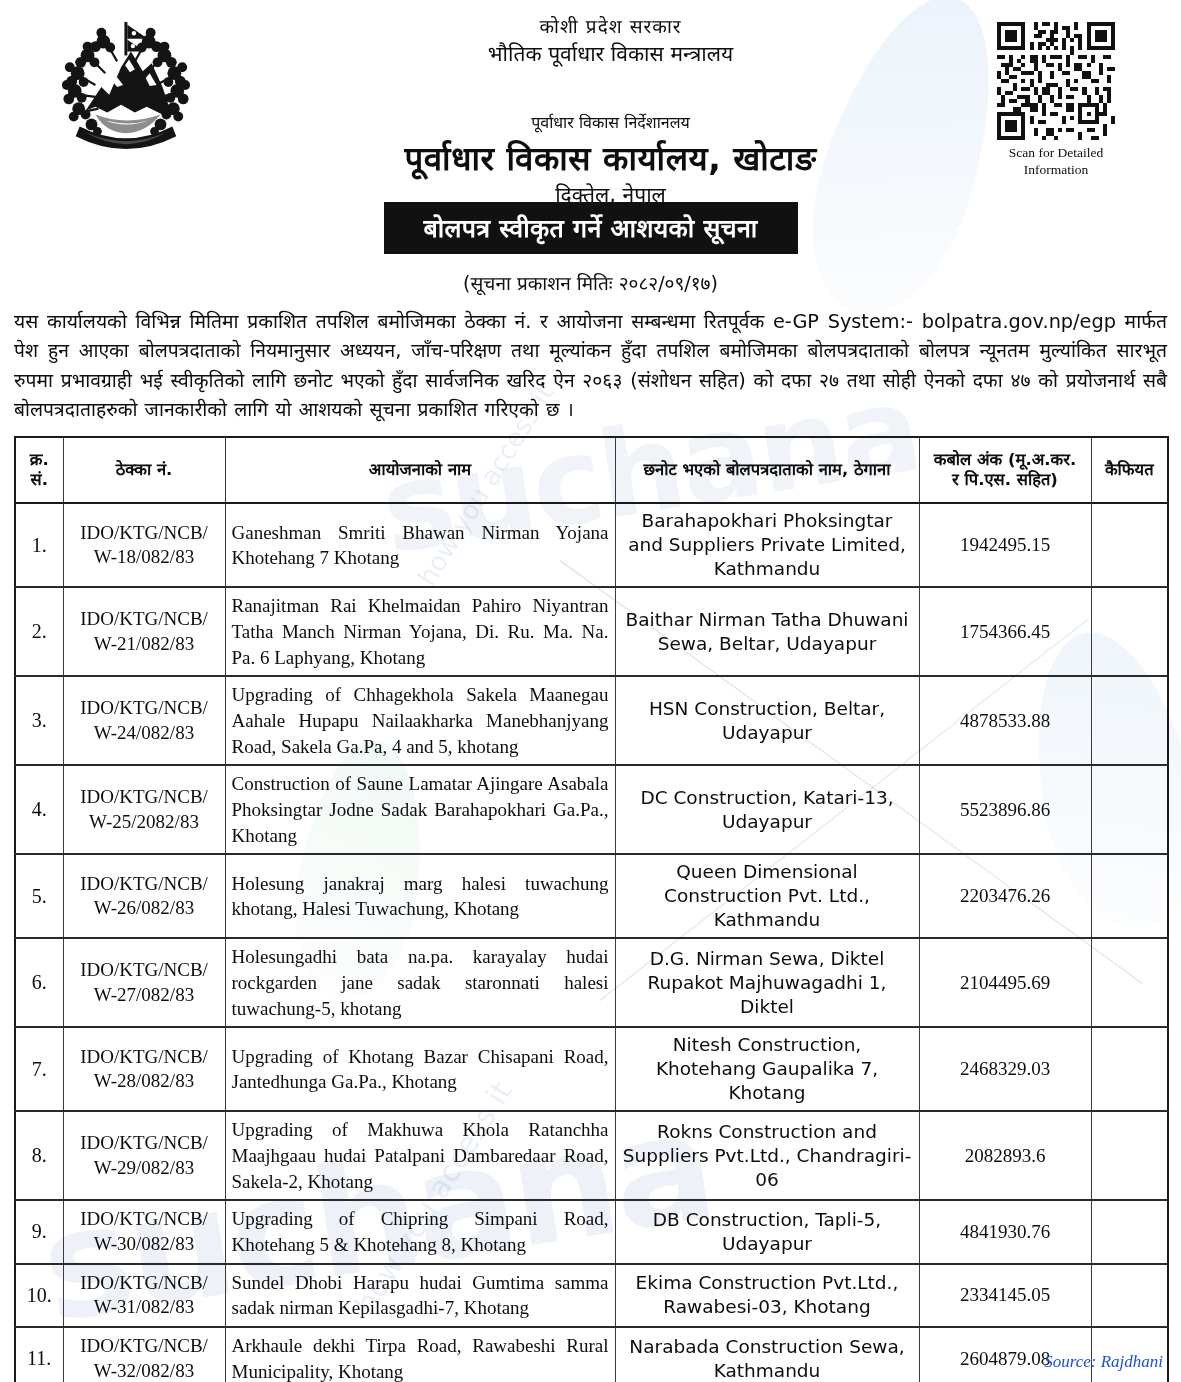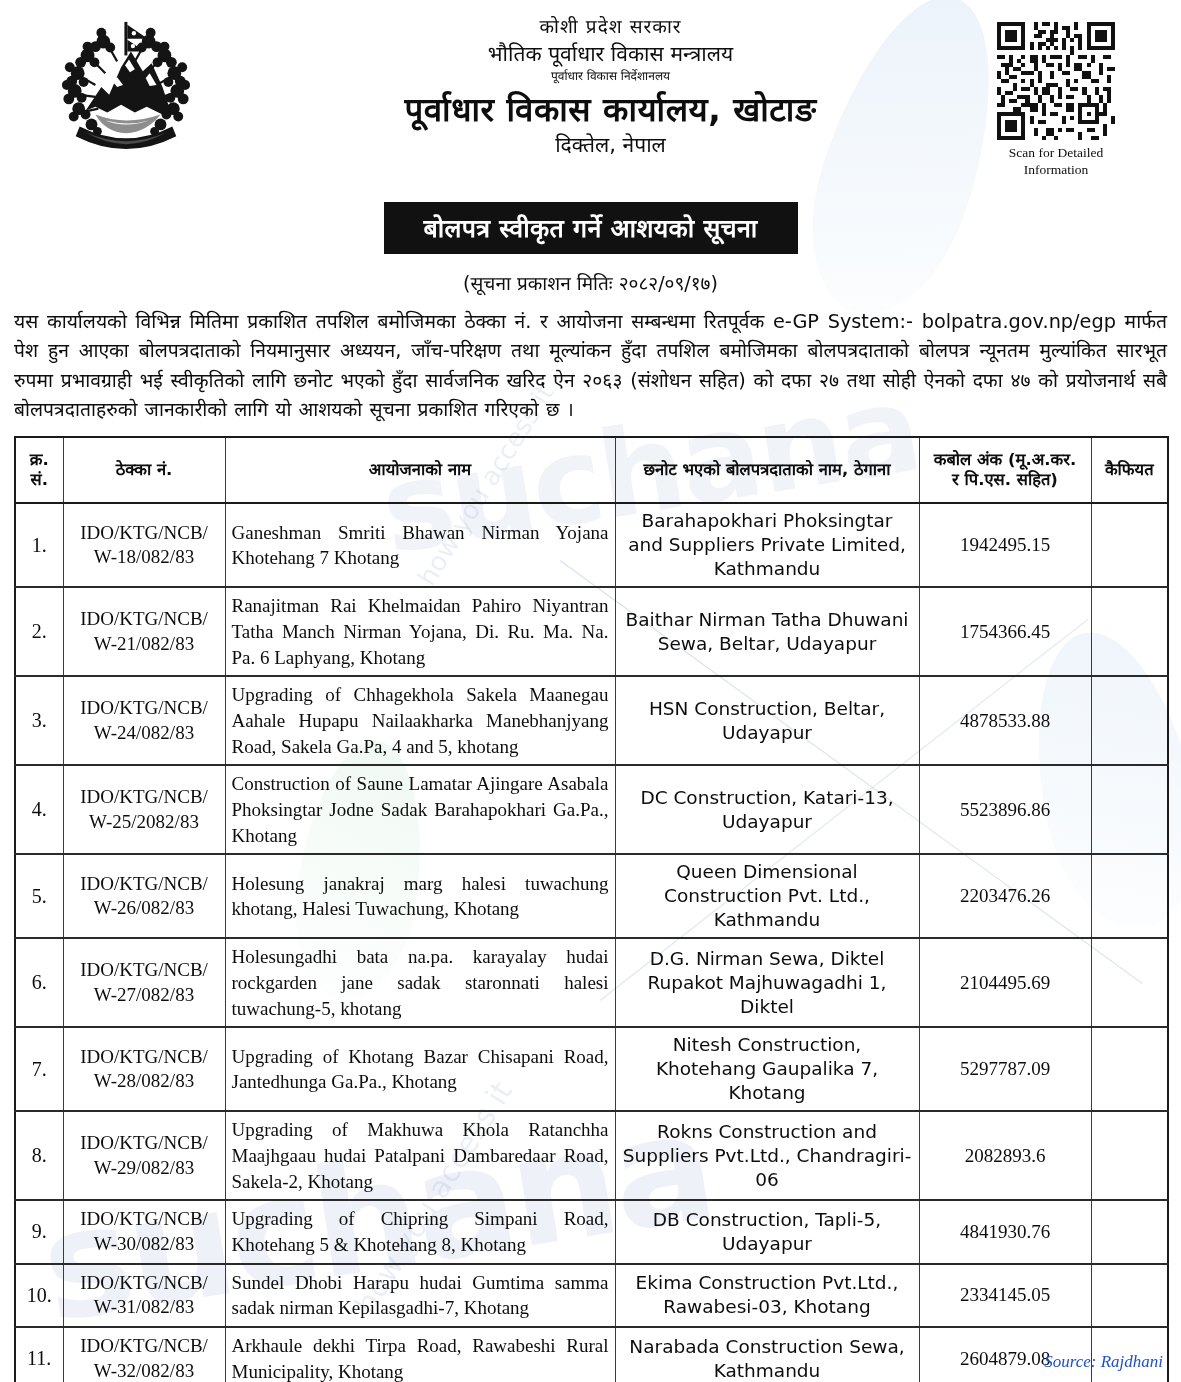--- a/index.html
+++ b/index.html
@@ -143,22 +143,23 @@
   .org-l1 {
     font-size: 19px;
     letter-spacing: 1px;
     line-height: 1.36;
   }
   .org-l2 {
     font-size: 21px;
     line-height: 1.36;
   }
   .org-l3 {
-    font-size: 12px;
+    font-size: 16px;
     line-height: 1.36;
+    margin-top: 44px;
   }
   .org-office {
     font-size: 33px;
     font-weight: bold;
     line-height: 1.32;
     margin-top: 3px;
     letter-spacing: 0.5px;
   }
   .org-place {
     font-size: 21px;
@@ -643,21 +644,21 @@
         <td class="proj">Holesungadhi bata na.pa. karayalay hudai rockgarden jane sadak staronnati halesi tuwachung-5, khotang</td>
         <td class="bid">D.G. Nirman Sewa, Diktel Rupakot Majhuwagadhi 1, Diktel</td>
         <td class="amt">2104495.69</td>
         <td class="rem"></td>
       </tr>
       <tr class="row-sep">
         <td class="sn">7.</td>
         <td class="tn">IDO/KTG/NCB/ W-28/082/83</td>
         <td class="proj">Upgrading of Khotang Bazar Chisapani Road, Jantedhunga Ga.Pa., Khotang</td>
         <td class="bid">Nitesh Construction, Khotehang Gaupalika 7, Khotang</td>
-        <td class="amt">5297787.09</td>
+        <td class="amt">2468329.03</td>
         <td class="rem"></td>
       </tr>
       <tr class="row-sep">
         <td class="sn">8.</td>
         <td class="tn">IDO/KTG/NCB/ W-29/082/83</td>
         <td class="proj">Upgrading of Makhuwa Khola Ratanchha Maajhgaau hudai Patalpani Dambaredaar Road, Sakela-2, Khotang</td>
         <td class="bid">Rokns Construction and Suppliers Pvt.Ltd., Chandragiri-06</td>
         <td class="amt">2082893.6</td>
         <td class="rem"></td>
       </tr>

